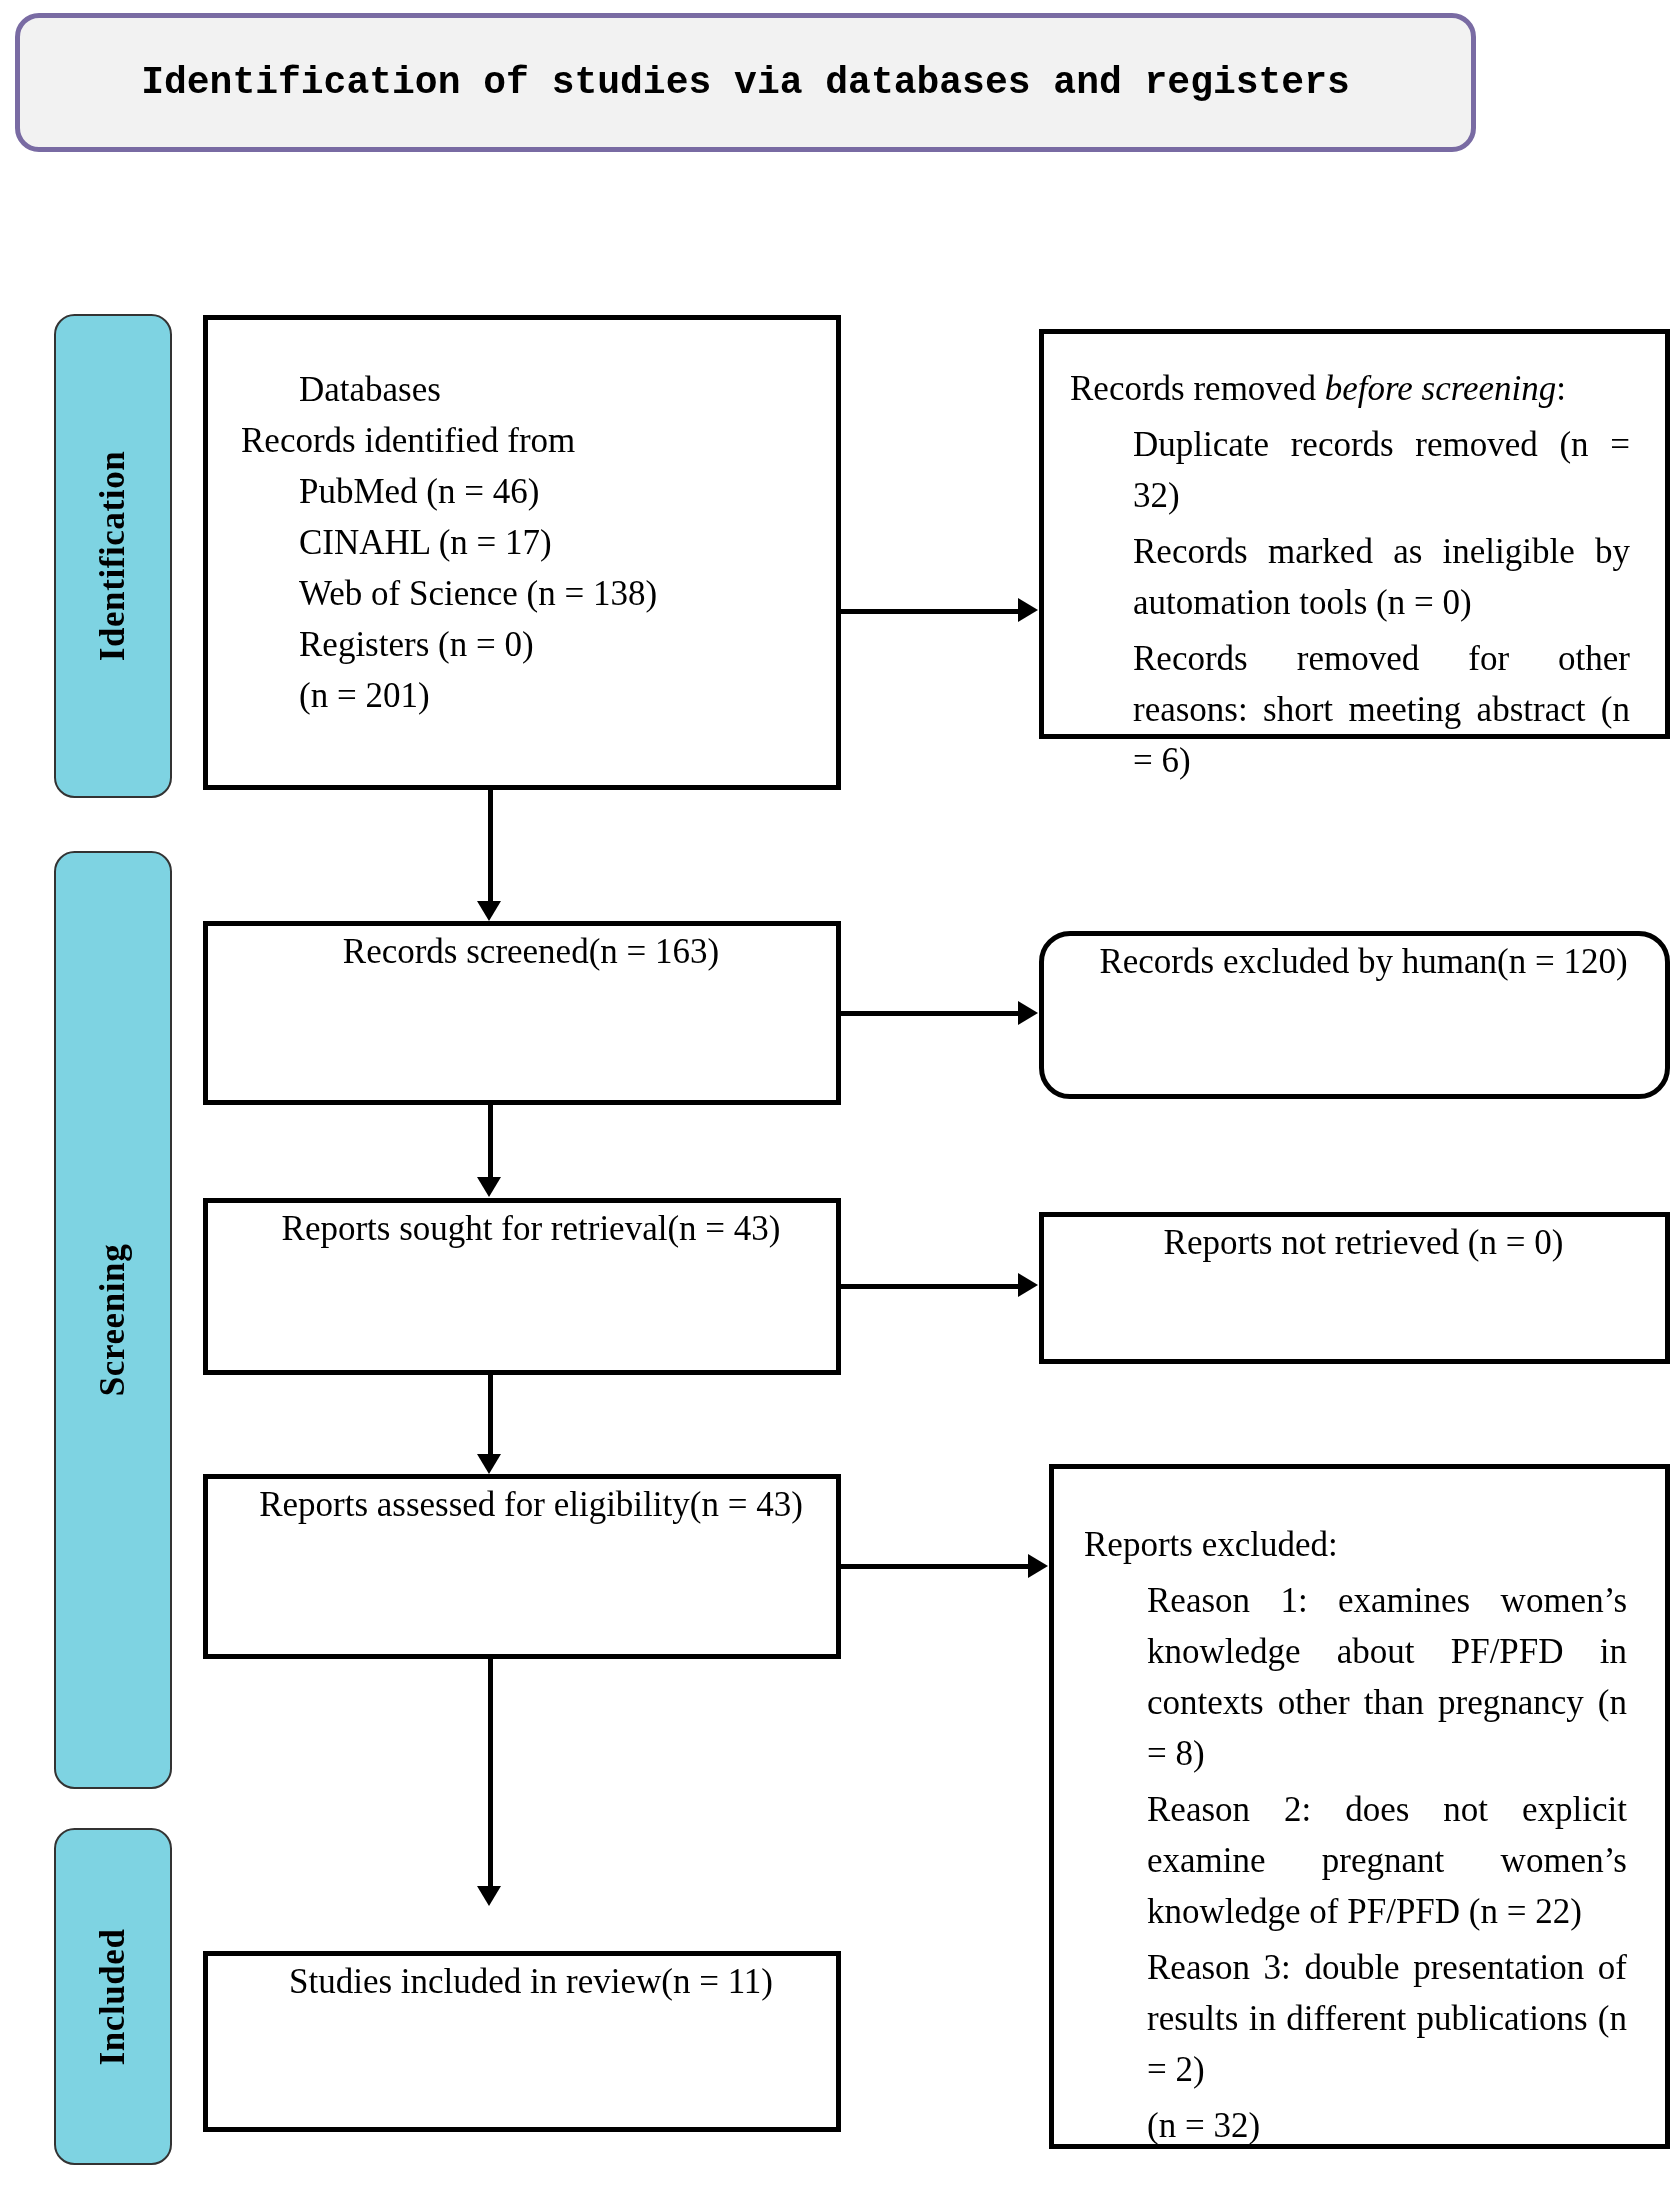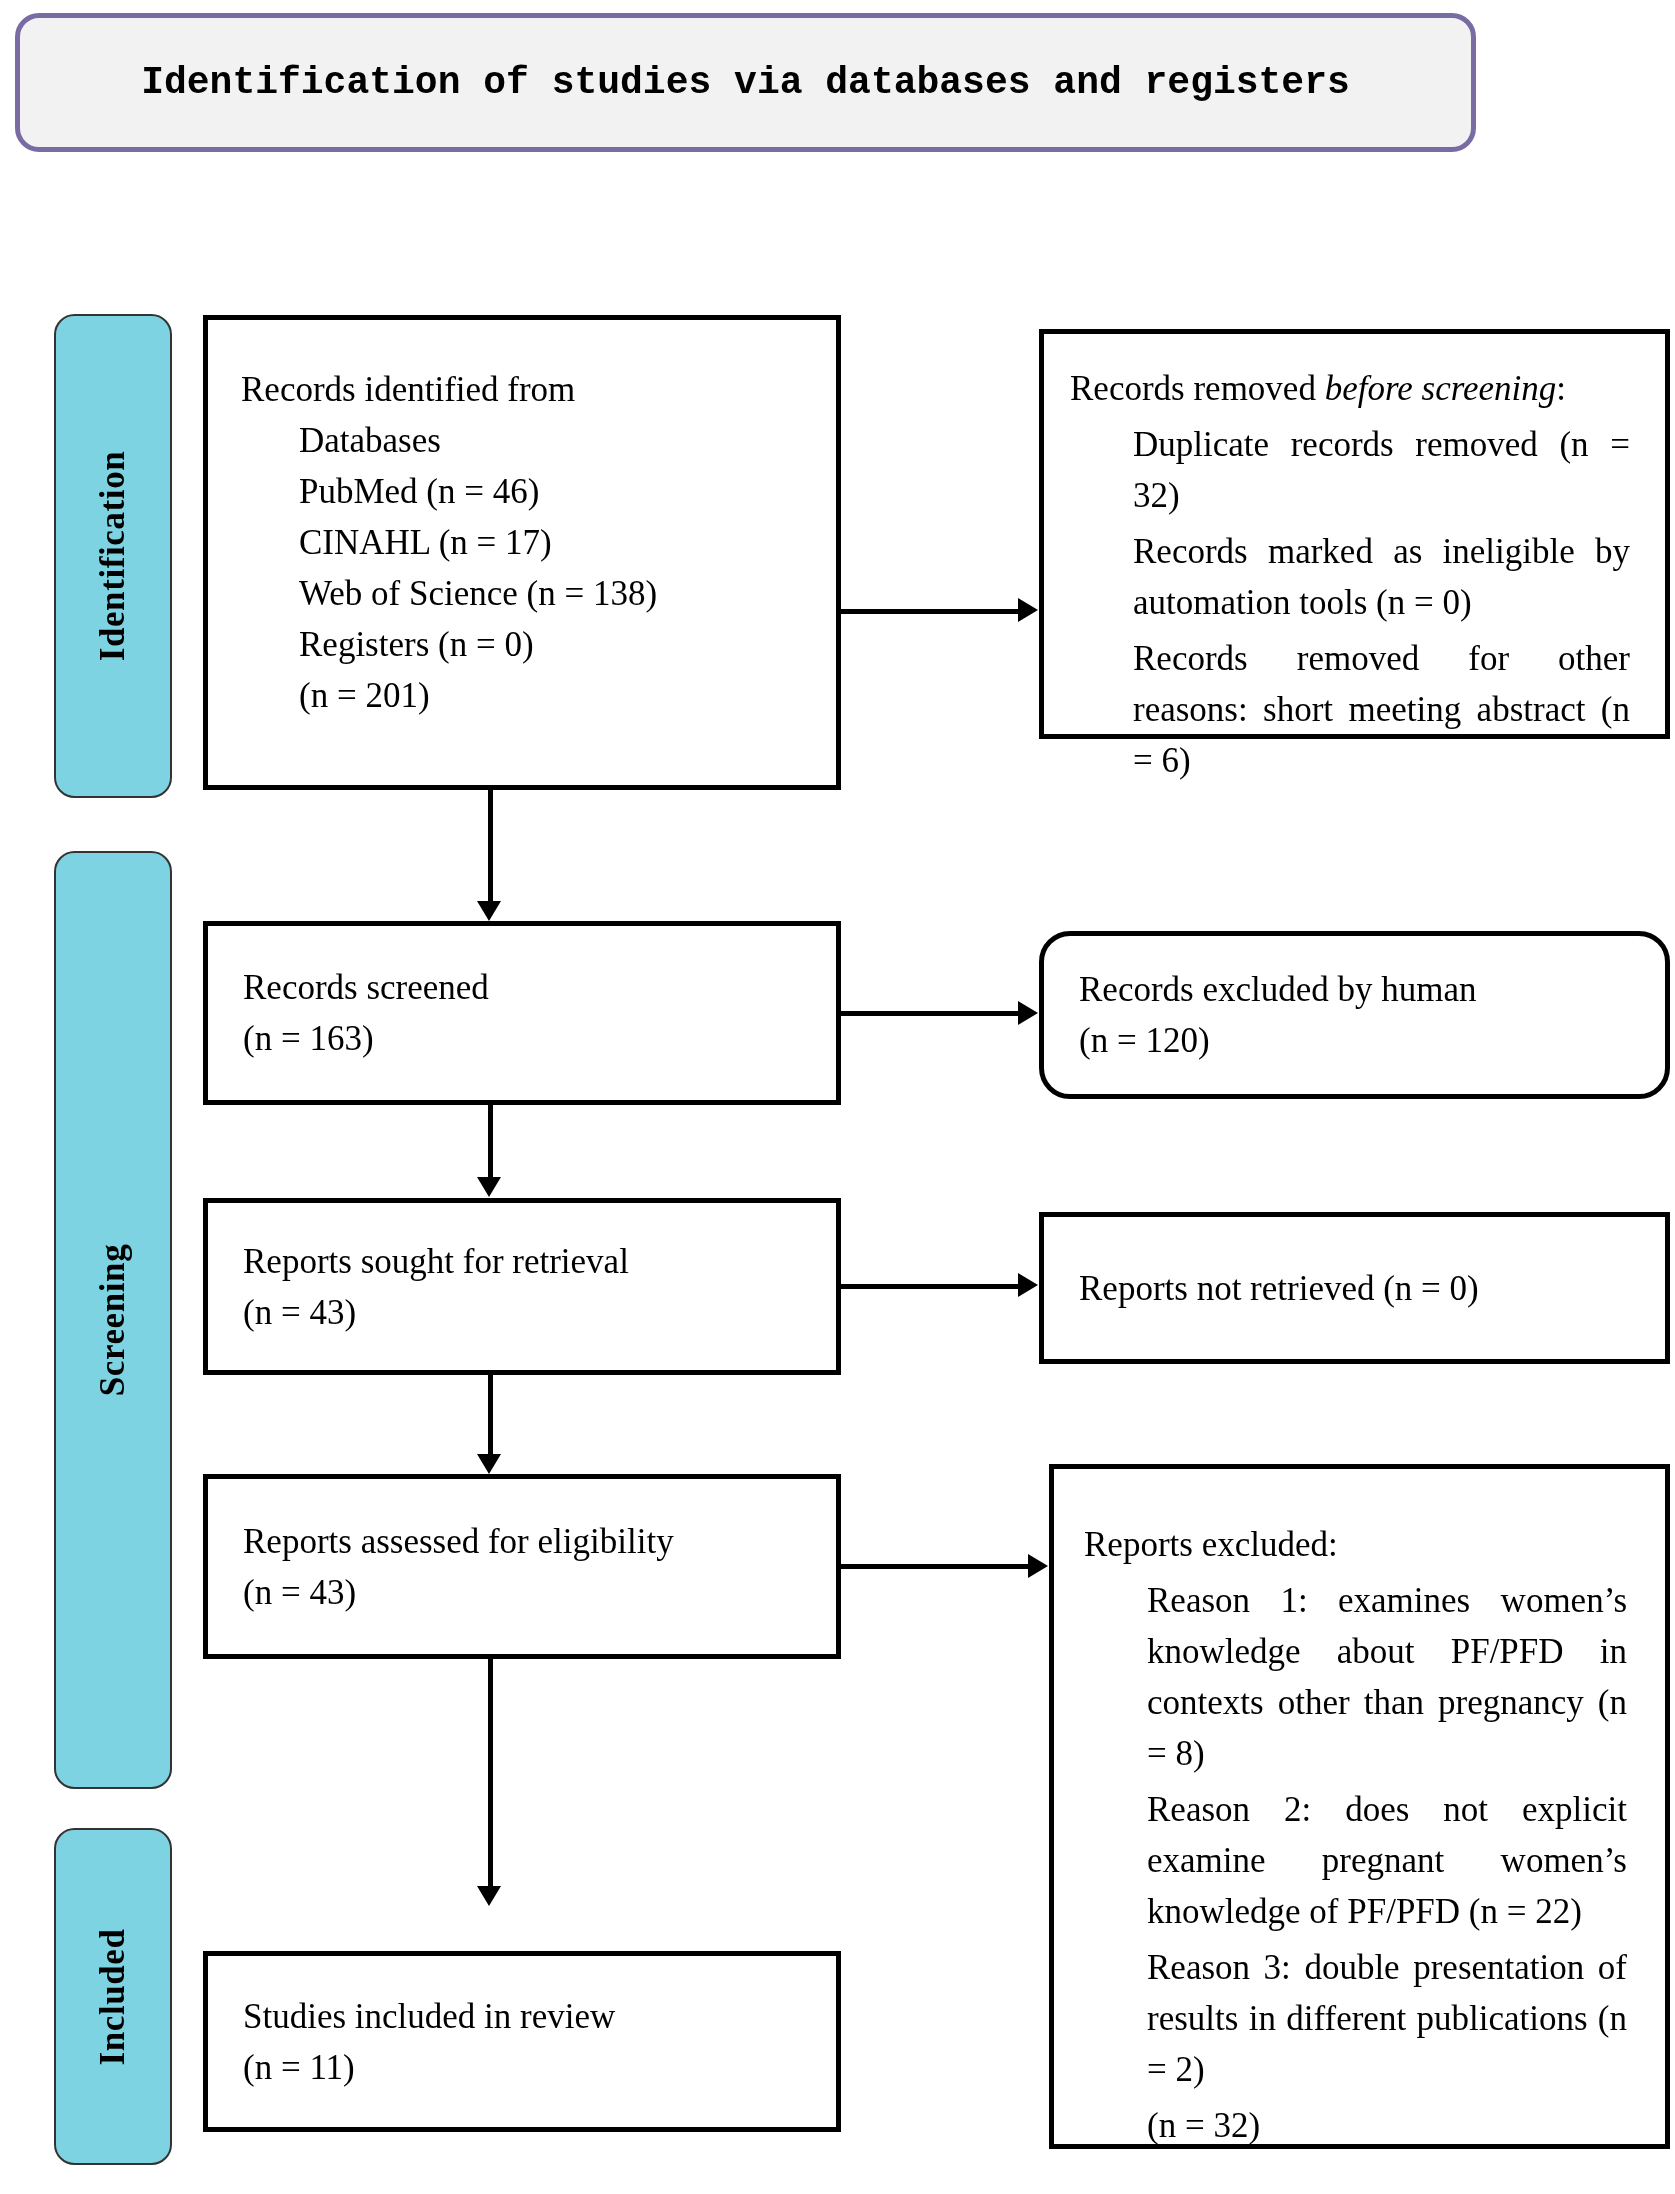--- a/index.html
+++ b/index.html
@@ -17,21 +17,21 @@
          border:2.3px solid #333333;border-radius:20.5px;
          display:flex;align-items:center;justify-content:center;}
   .stage-text{transform:rotate(-90deg);white-space:nowrap;font-size:35px;font-weight:bold;letter-spacing:0.6px;}
   #stage-identification{top:314px;height:480px;}
   #stage-screening{top:851px;height:934px;}
   #stage-included{top:1828px;height:333px;}
 
   
   .fbox{position:absolute;background:#ffffff;border:5.7px solid #000000;
         font-size:35px;line-height:51px;box-sizing:border-box;}
-  .center-col{display:flex;flex-direction:column;justify-content:center;
+  .center-col{display:flex;flex-direction:row;justify-content:center;
               padding-left:35px;padding-right:17px;}
   #box-identified{left:203px;top:315px;width:638px;height:475px;padding:44px 20px 17px 33px;}
   #box-removed{left:1039px;top:329px;width:631px;height:410px;padding:28.5px 30px 17px 26px;}
   #box-screened{left:203px;top:921px;width:638px;height:184px;}
   #box-excluded-human{left:1039px;top:931px;width:631px;height:168px;border-radius:31px;}
   #box-sought{left:203px;top:1198px;width:638px;height:177px;}
   #box-not-retrieved{left:1039px;top:1212px;width:631px;height:152px;}
   #box-assessed{left:203px;top:1474px;width:638px;height:185px;}
   #box-reports-excluded{left:1049px;top:1464px;width:621px;height:685px;padding:50px 33px 17px 30px;}
   #box-included{left:203px;top:1907px;width:638px;height:181px;margin-top:44px;}
@@ -64,22 +64,22 @@
     <span class="stage-text">Identification</span>
   </div>
   <div class="stage" id="stage-screening">
     <span class="stage-text">Screening</span>
   </div>
   <div class="stage" id="stage-included">
     <span class="stage-text">Included</span>
   </div>
 
   <div class="fbox" id="box-identified">
+    <div class="ln ind">Databases</div>
     <div class="ln">Records identified from</div>
-    <div class="ln ind">Databases</div>
     <div class="ln ind">PubMed (n = 46)</div>
     <div class="ln ind">CINAHL (n = 17)</div>
     <div class="ln ind">Web of Science (n = 138)</div>
     <div class="ln ind">Registers (n = 0)</div>
     <div class="ln ind">(n = 201)</div>
   </div>
 
   <div class="fbox" id="box-removed">
     <div class="ln"><span>Records removed </span><i>before screening</i><span>:</span></div>
     <p class="ind just">Duplicate records removed (n = 32)</p>

